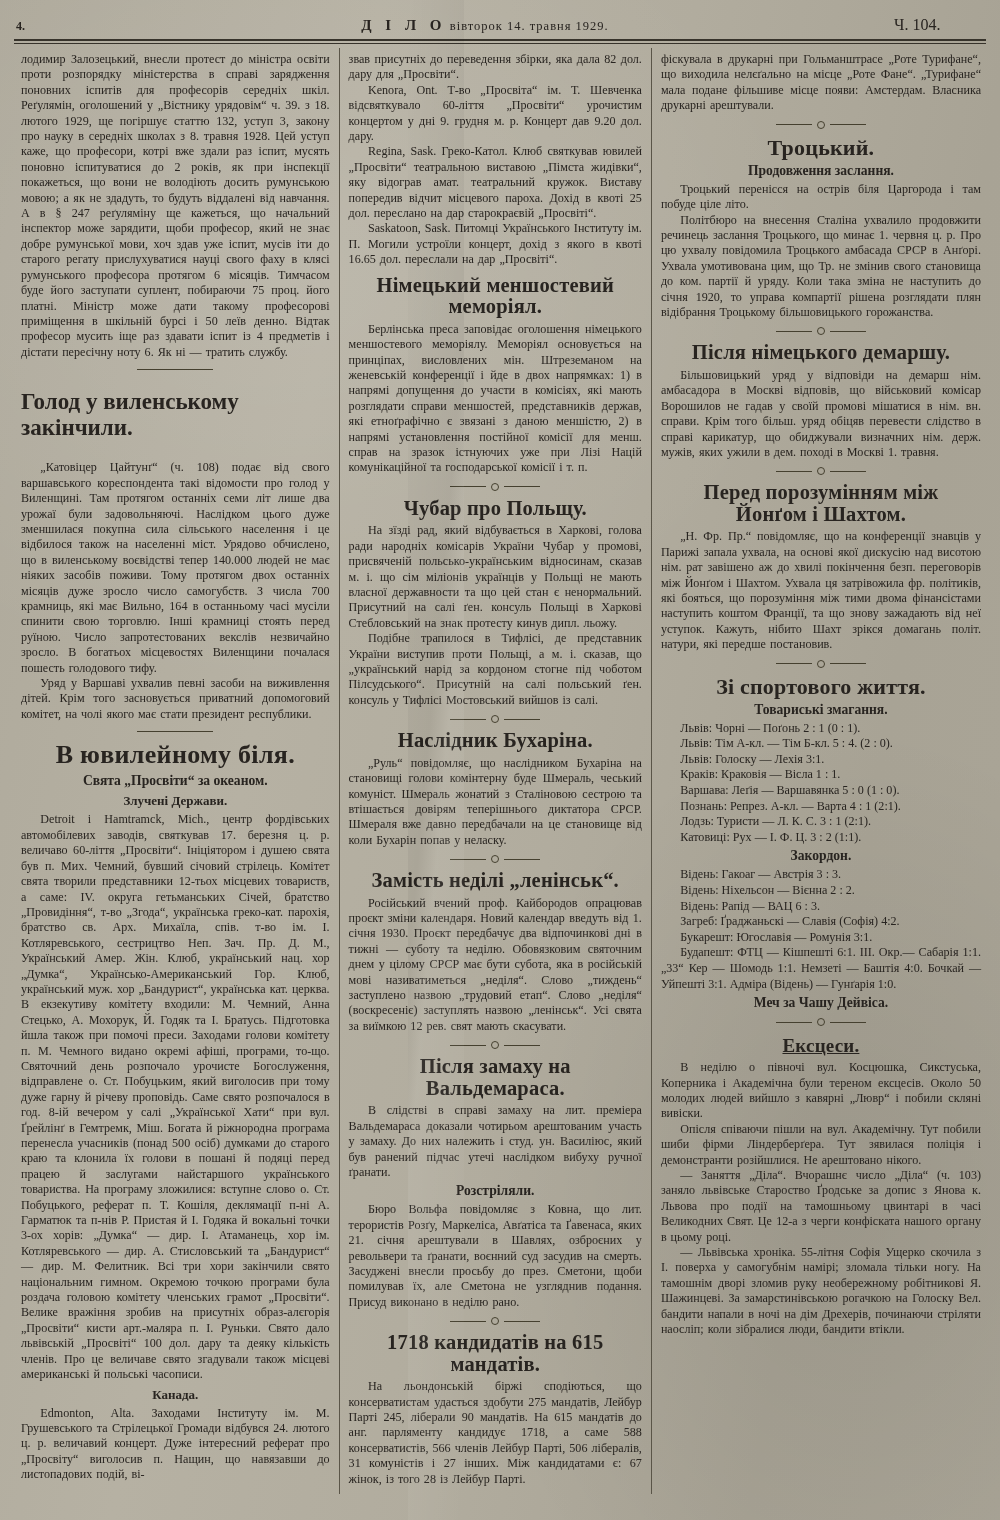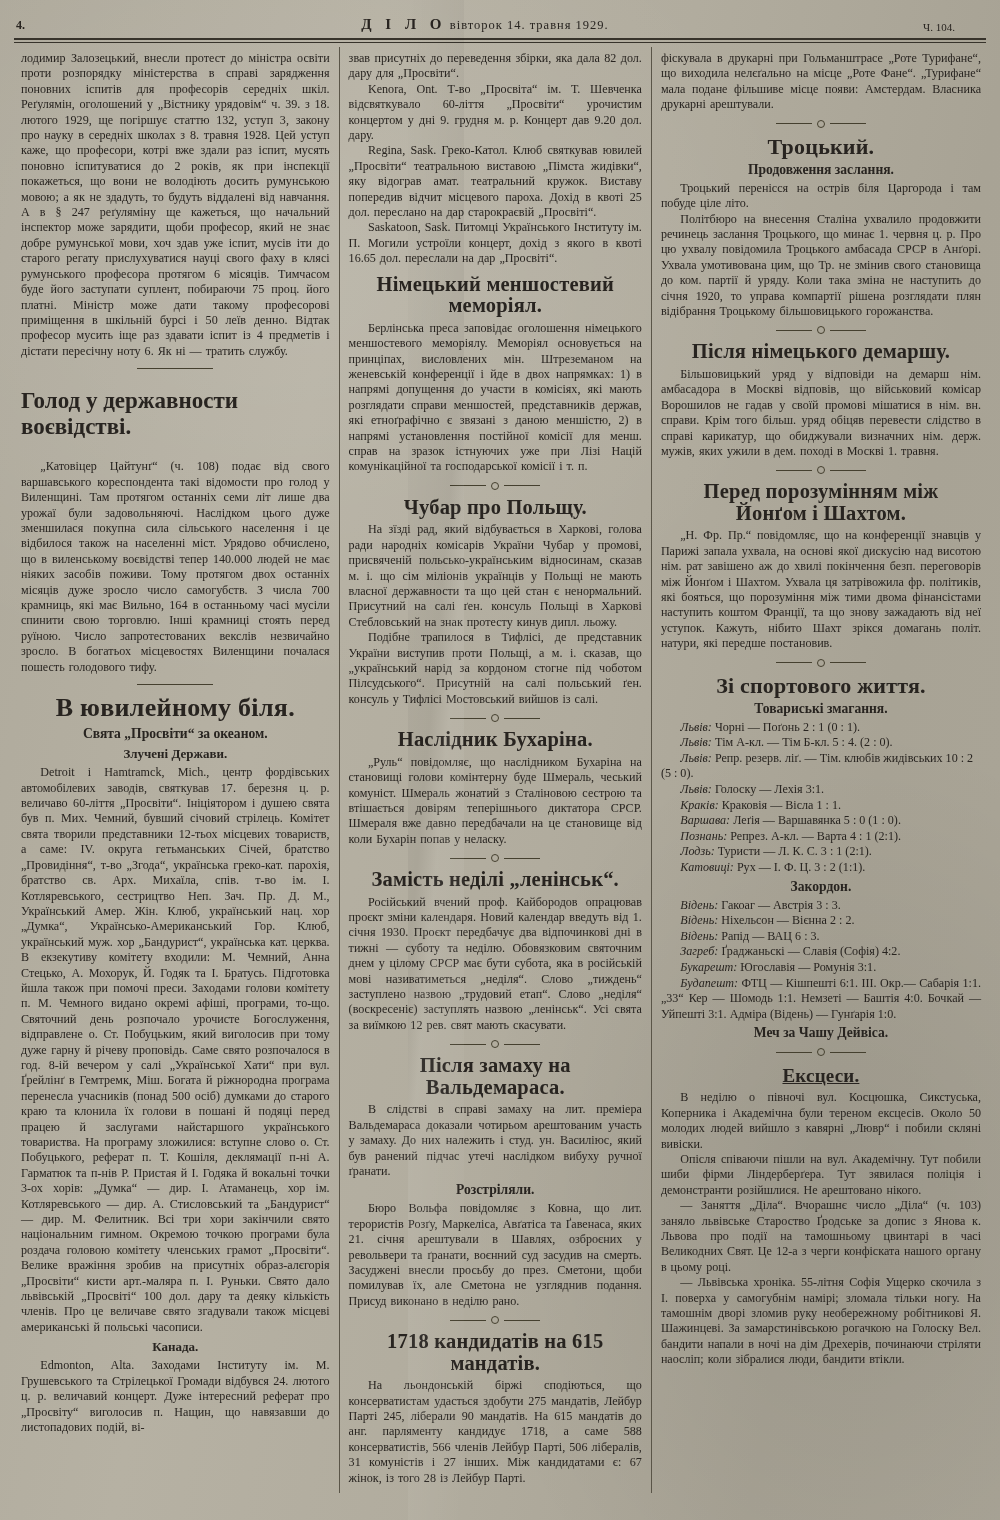--- a/index.html
+++ b/index.html
@@ -12,21 +12,21 @@
       linear-gradient(100deg, #aea99b 0%, #b6b1a3 30%, #b1ac9e 55%, #a8a395 80%, #aaa597 100%);
     color:#282420;
     font-family:"Liberation Serif","DejaVu Serif",serif;
   }
   
   .hdr{display:flex;align-items:flex-end;padding:16px 16px 3px 16px;font-size:13px;}
   .hdr .pno{width:60px;font-weight:bold;font-size:12px;}
   .hdr .mid{flex:1;text-align:center;}
   .hdr .mast{font-weight:bold;letter-spacing:5px;font-size:15px;}
   .hdr .date{font-size:12.5px;letter-spacing:1px;}
-  .hdr .iss{width:90px;text-align:center;font-size:11px;}
+  .hdr .iss{width:90px;text-align:left;font-size:16px;}
   .hdr-rule{margin:2px 14px 0 14px;border-top:2.5px solid #37332b;border-bottom:1px solid #37332b;height:2px;}
   
   .cols{display:flex;align-items:stretch;padding:4px 10px 0 12px;height:1446px;overflow:hidden;}
   .col{padding:4px 9px 0 9px;overflow:hidden;}
   .c1{width:322px;}
   .c2{width:306px;border-left:1px solid #5a5548;}
   .c3{width:334px;border-left:1px solid #5a5548;}
   
   p.b{margin:0;font-size:12.1px;line-height:15.4px;text-align:justify;text-indent:1.6em;word-spacing:1px;}
   p.nf{text-indent:0;}
@@ -35,21 +35,21 @@
   h4.hs{font-size:13.6px;text-align:center;font-weight:bold;margin:3px 0 3px;}
   h4.hsec{font-size:13px;text-align:center;font-weight:bold;margin:4px 0 3px;}
   h2.hleft{font-size:25px;text-align:left;font-weight:bold;margin:10px 0 5px;letter-spacing:1px;}
   
   .dvl{width:76px;border-top:1.6px solid #45402f;margin:9px auto 7px;}
   .dvo{display:flex;align-items:center;justify-content:center;margin:7px 0 5px;}
   .dvo i{display:block;width:36px;border-top:1.6px solid #45402f;}
   .dvo b{display:block;width:6px;height:6px;border:1.5px solid #45402f;border-radius:50%;margin:0 5px;}
   
   p.sp{margin:0;font-size:12.1px;line-height:15.6px;text-align:left;text-indent:1.6em;}
-  p.sp .city{font-style:italic;}
+  p.sp .city{}
   .crease{position:absolute;left:408px;top:0;width:56px;height:100%;pointer-events:none;
     background:linear-gradient(95deg,rgba(0,0,0,0) 0%,rgba(0,0,0,0.05) 45%,rgba(255,255,255,0.07) 55%,rgba(0,0,0,0) 100%);}
 </style>
 </head>
 <body>
 
 <div class="page">
   <div class="crease"></div>
 
   <div class="hdr">
@@ -61,22 +61,23 @@
     <div class="iss">Ч. 104.</div>
   </div>
   <div class="hdr-rule"></div>
 
   <div class="cols">
 
     <div class="col c1">
       <p class="b nf">лодимир Залозецький, внесли протест до міністра освіти проти розпорядку міністерства в справі зарядження поновних іспитів для професорів середніх шкіл. Реґулямін, оголошений у „Вістнику урядовім“ ч. 39. з 18. лютого 1929, ще погіршує статтю 132, уступ 3, закону про науку в середніх школах з 8. травня 1928. Цей уступ каже, що професори, котрі вже здали раз іспит, мусять поновно іспитуватися до 2 років, як при інспекції покажеться, що вони не володіють досить румунською мовою; а як не здадуть, то будуть віддалені від навчання. А в § 247 реґуляміну ще кажеться, що начальний інспектор може зарядити, щоби професор, який не знає добре румунської мови, хоч здав уже іспит, мусів іти до старого регату прислухуватися науці свого фаху в клясі румунського професора протягом 6 місяців. Тимчасом буде його заступати суплент, побираючи 75 проц. його платні. Міністр може дати такому професорові приміщення в шкільній бурсі і 50 леїв денно. Відтак професор мусить іще раз здавати іспит із 4 предметів і дістати пересічну ноту 6. Як ні — тратить службу.</p>
       <div class="dvl"></div>
 
-      <h2 class="hm" style="font-size:23px;">Голод у державности воєвідстві.</h2>
+      <h2 class="hm" style="font-size:23px;">Голод у виленському закінчили.</h2>
       <p class="b">„Катовіцер Цайтунґ“ (ч. 108) подає від свого варшавського кореспондента такі відомости про голод у Виленщині. Там протягом останніх семи літ лише два урожаї були задовольняючі. Наслідком цього дуже зменшилася покупна сила сільського населення і це відбилося також на населенні міст. Урядово обчислено, що в виленському воєвідстві тепер 140.000 людей не має ніяких засобів поживи. Тому протягом двох останніх місяців дуже зросло число самогубств. З числа 700 крамниць, які має Вильно, 164 в останньому часі мусіли спинити свою торговлю. Інші крамниці стоять перед руїною. Число запротестованих векслів незвичайно зросло. В богатьох місцевостях Виленщини почалася пошесть голодового тифу.</p>
+      <p class="b">Уряд у Варшаві ухвалив певні засоби на виживлення дітей. Крім того засновується приватний допомоговий комітет, на чолі якого має стати президент республики.</p>
       <div class="dvl"></div>
 
       <h2 class="hl">В ювилейному біля.</h2>
       <h4 class="hs">Свята „Просвіти“ за океаном.</h4>
       <h4 class="hsec">Злучені Держави.</h4>
       <p class="b">Detroit і Hamtramck, Mich., центр фордівських автомобілевих заводів, святкував 17. березня ц. р. величаво 60-ліття „Просвіти“. Ініціятором і душею свята був п. Мих. Чемний, бувший січовий стрілець. Комітет свята творили представники 12-тьох місцевих товариств, а саме: IV. округа гетьманських Січей, братство „Провидіння“, т-во „Згода“, українська греко-кат. парохія, братство св. Арх. Михаїла, спів. т-во ім. І. Котляревського, сестрицтво Неп. Зач. Пр. Д. М., Український Амер. Жін. Клюб, український нац. хор „Думка“, Українсько-Американський Гор. Клюб, український муж. хор „Бандурист“, українська кат. церква. В екзекутиву комітету входили: М. Чемний, Анна Стецько, А. Мохорук, Й. Годяк та І. Братусь. Підготовка йшла також при помочі преси. Заходами голови комітету п. М. Чемного видано окремі афіші, програми, то-що. Святочний день розпочало урочисте Богослуження, відправлене о. Ст. Побуцьким, який виголосив при тому дуже гарну й річеву проповідь. Саме свято розпочалося в год. 8-ій вечером у салі „Української Хати“ при вул. Ґрейлінґ в Гемтремк, Міш. Богата й ріжнородна програма перенесла учасників (понад 500 осіб) думками до старого краю та клонила їх голови в пошані й подяці перед працею й заслугами найстаршого українського товариства. На програму зложилися: вступне слово о. Ст. Побуцького, реферат п. Т. Кошіля, деклямації п-ні А. Гарматюк та п-нів Р. Пристая й І. Годяка й вокальні точки 3-ох хорів: „Думка“ — дир. І. Атаманець, хор ім. Котляревського — дир. А. Стисловський та „Бандурист“ — дир. М. Фелитник. Всі три хори закінчили свято національним гимном. Окремою точкою програми була роздача головою комітету членських грамот „Просвіти“. Велике вражіння зробив на присутніх образ-алєгорія „Просвіти“ кисти арт.-маляра п. І. Руньки. Свято дало львівській „Просвіті“ 100 дол. дару та деяку кількість членів. Про це величаве свято згадували також місцеві американські й польські часописи.</p>
       <h4 class="hsec">Канада.</h4>
       <p class="b">Edmonton, Alta. Заходами Інституту ім. М. Грушевського та Стрілецької Громади відбувся 24. лютого ц. р. величавий концерт. Дуже інтересний реферат про „Просвіту“ виголосив п. Нащин, що навязавши до листопадових подій, ві-</p>
     </div>
 
@@ -165,21 +166,20 @@
       <div class="dvo">
           <i></i>
           <b></b>
           <i></i>
         </div>
 
       <h3 class="hm" style="font-size:22px;">Зі спортового життя.</h3>
       <h4 class="hs">Товариські змагання.</h4>
       <p class="sp"><span class="city">Львів:</span> <span>Чорні — Поґонь 2 : 1 (0 : 1).</span></p>
       <p class="sp"><span class="city">Львів:</span> <span>Тім А-кл. — Тім Б-кл. 5 : 4. (2 : 0).</span></p>
-      <p class="sp"><span class="city">Львів:</span> <span>Репр. резерв. ліґ. — Тім. клюбів жидівських 10 : 2 (5 : 0).</span></p>
       <p class="sp"><span class="city">Львів:</span> <span>Голоску — Лехія 3:1.</span></p>
       <p class="sp"><span class="city">Краків:</span> <span>Краковія — Вісла 1 : 1.</span></p>
       <p class="sp"><span class="city">Варшава:</span> <span>Леґія — Варшавянка 5 : 0 (1 : 0).</span></p>
       <p class="sp"><span class="city">Познань:</span> <span>Репрез. А-кл. — Варта 4 : 1 (2:1).</span></p>
       <p class="sp"><span class="city">Лодзь:</span> <span>Туристи — Л. К. С. 3 : 1 (2:1).</span></p>
       <p class="sp"><span class="city">Катовиці:</span> <span>Рух — І. Ф. Ц. 3 : 2 (1:1).</span></p>
       <h4 class="hs">Закордон.</h4>
       <p class="sp"><span class="city">Відень:</span> <span>Гакоаг — Австрія 3 : 3.</span></p>
       <p class="sp"><span class="city">Відень:</span> <span>Ніхельсон — Вієнна 2 : 2.</span></p>
       <p class="sp"><span class="city">Відень:</span> <span>Рапід — ВАЦ 6 : 3.</span></p>

